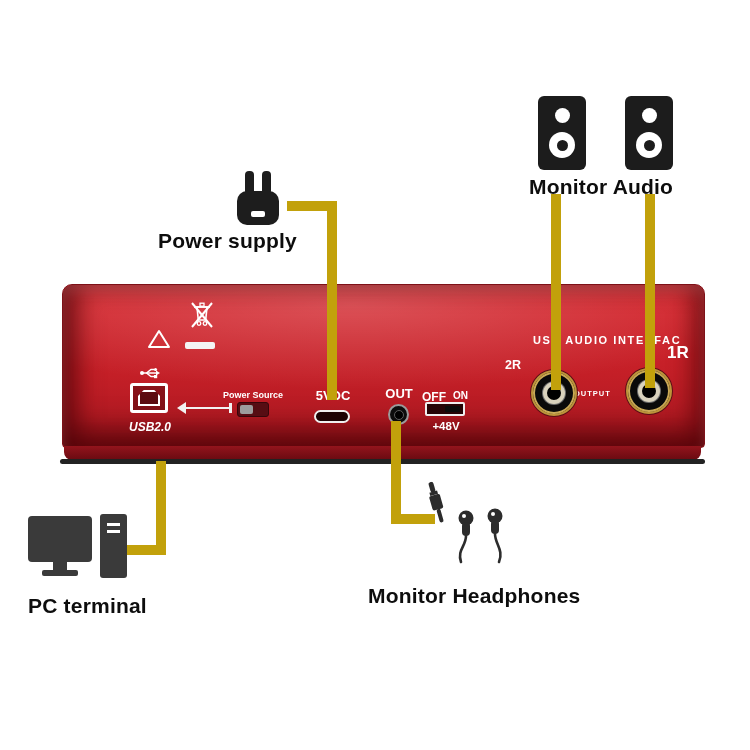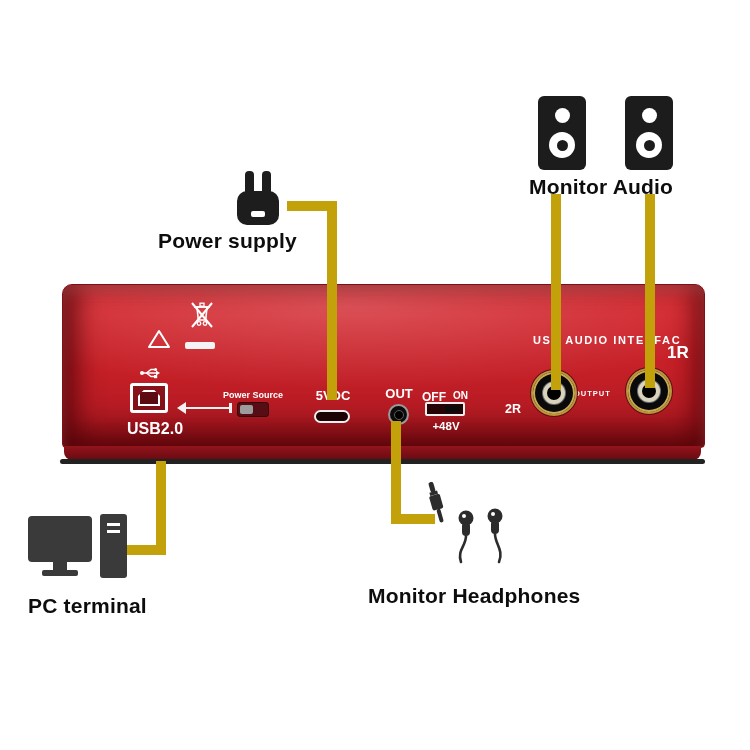--- a/index.html
+++ b/index.html
@@ -116,21 +116,21 @@
       <line x1="4" y1="6" x2="18" y2="6" stroke="#fff" stroke-width="1.5"></line>
       <path d="M7.5 6 L12 2.5 H15" fill="none" stroke="#fff" stroke-width="1.5"></path>
       <path d="M7.5 6 L12 9.5 H15" fill="none" stroke="#fff" stroke-width="1.5"></path>
       <circle cx="16.5" cy="2.5" r="1.6" fill="#fff"></circle>
       <rect x="15" y="8" width="3.2" height="3.2" fill="#fff"></rect>
       <path d="M21 6 l-4 -2.4 v4.8 Z" fill="#fff"></path>
     </svg>
     <div class="usbb" style="left:67px;top:98px;">
       <div class="usbb-inner"></div>
     </div>
-    <span class="dv-txt" style="left:64px;top:135px;font-size:16px;width:46px;text-align:center;">USB2.0</span>
+    <span class="dv-txt" style="left:64px;top:135px;font-size:12px;width:46px;text-align:center;font-style:italic;">USB2.0</span>
 
     <div class="abs" style="left:121px;top:122px;width:46px;height:2px;background:#f2f2f2;"></div>
     <div class="abs" style="left:114px;top:117px;width:0;height:0;border-top:6px solid transparent;border-bottom:6px solid transparent;border-right:9px solid #f2f2f2;"></div>
     <div class="abs" style="left:166px;top:118px;width:3px;height:10px;background:#f2f2f2;"></div>
 
     <span class="dv-txt" style="left:160px;top:105px;font-size:9px;width:66px;text-align:left;">Power Source</span>
     <div class="abs" style="left:174px;top:117px;width:30px;height:13px;background:#560d13;border:1px solid #37060a;border-radius:3px;">
       <div class="abs" style="left:2px;top:2px;width:13px;height:9px;background:#9d9d9d;border-radius:2px;"></div>
     </div>
 
@@ -143,21 +143,21 @@
     </div>
 
     <span class="dv-txt" style="left:359px;top:105px;font-size:12px;">OFF</span>
     <span class="dv-txt" style="left:390px;top:105px;font-size:10px;">ON</span>
     <div class="abs" style="left:362px;top:117px;width:40px;height:14px;background:#260406;border:2px solid #efefef;border-radius:2px;box-sizing:border-box;">
       <div class="abs" style="right:3px;top:2px;width:15px;height:6px;background:#0b0b0b;border-radius:1px;"></div>
     </div>
     <span class="dv-txt" style="left:365px;top:135px;font-size:11.5px;width:36px;text-align:center;">+48V</span>
 
     <span class="dv-txt" style="left:470px;top:49px;font-size:11px;letter-spacing:1.6px;">USB AUDIO INTERFAC</span>
-    <span class="dv-txt" style="left:442px;top:73px;font-size:12.5px;margin-top:44px;">2R</span>
+    <span class="dv-txt" style="left:442px;top:73px;font-size:12.5px;">2R</span>
     <span class="dv-txt" style="left:604px;top:58px;font-size:17px;">1R</span>
     <span class="dv-txt" style="left:511px;top:104px;font-size:7.5px;letter-spacing:1px;">OUTPUT</span>
 
     <div class="bigjack" style="left:468px;top:85px;">
       <div class="bigjack-ring"></div>
     </div>
     <div class="bigjack" style="left:563px;top:83px;">
       <div class="bigjack-ring"></div>
     </div>
   </div>

